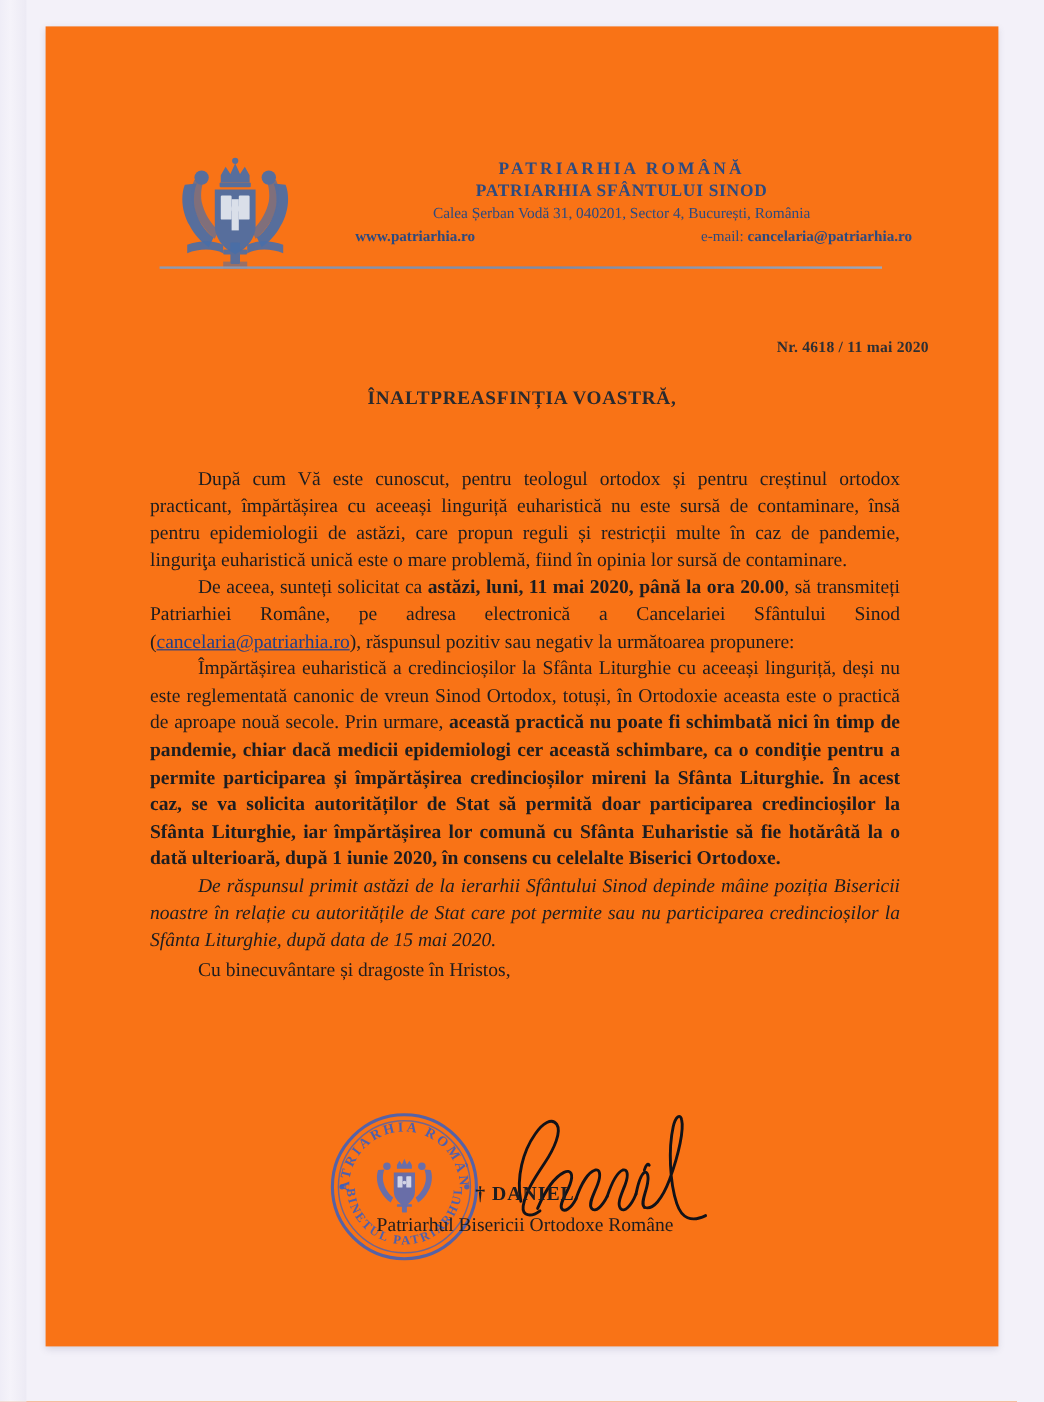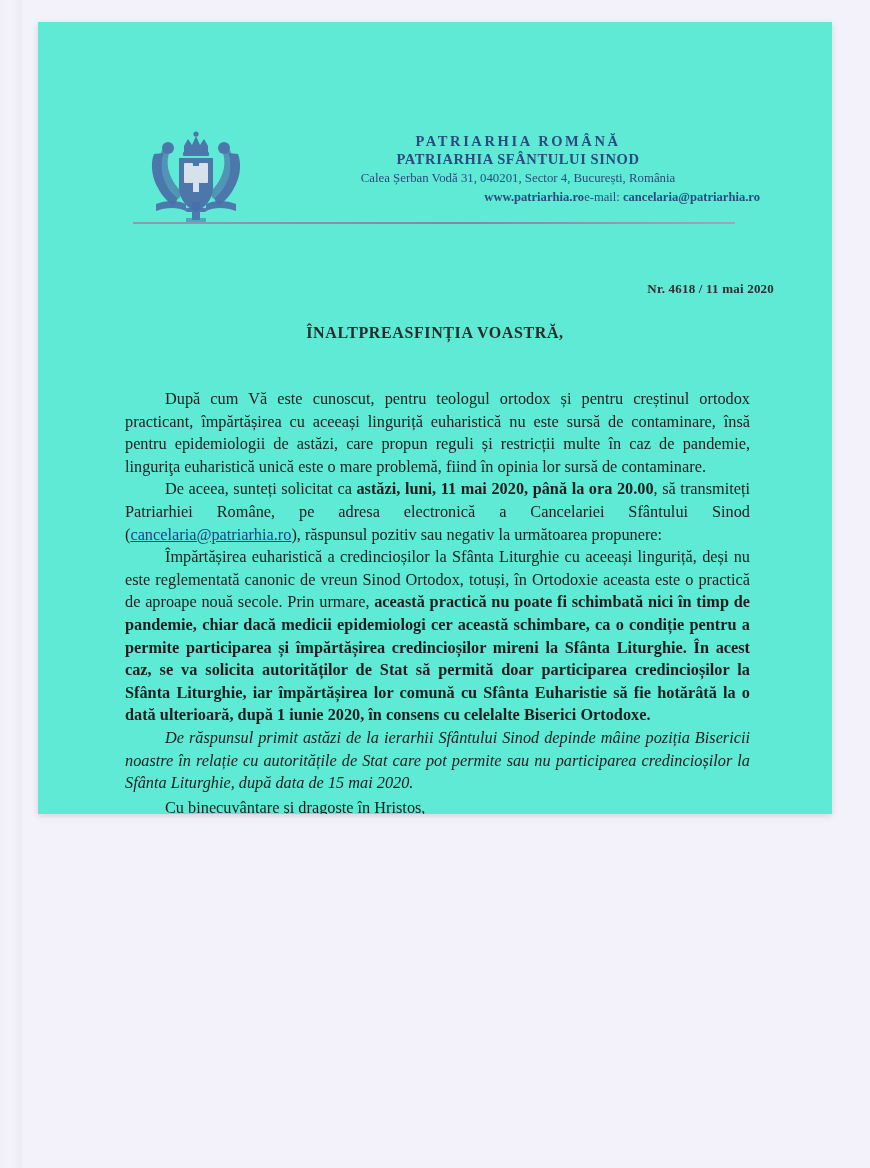--- a/index.html
+++ b/index.html
@@ -17,22 +17,22 @@
     position: absolute;
     left: 0; top: 0;
     width: 22px; height: 1168px;
     background: linear-gradient(to right, #efedf7 0%, #f5f3fa 40%, #eceaf4 100%);
   }
   .page {
     position: absolute;
     left: 38px;
     top: 22px;
     width: 794px;
-    height: 792px;
-    background: #5eead4;
+    height: 1100px;
+    background: #f97316;
     box-shadow: 0 2px 6px rgba(80,75,110,0.18);
     overflow: hidden;
   }
 
   
   .letterhead {
     position: absolute;
     left: 0; top: 0;
     width: 794px;
     height: 215px;
@@ -68,21 +68,21 @@
     white-space: nowrap;
   }
   .addr-line {
     font-size: 12.8px;
     line-height: 19px;
     color: #2c4a80;
     white-space: nowrap;
   }
   .web-row {
     display: flex;
-    justify-content: flex-end;
+    justify-content: space-between;
     padding: 0 38px 0 58px;
     font-size: 12.6px;
     font-weight: bold;
     line-height: 19px;
     color: #2c4a80;
   }
   .web-row .email-label { font-weight: normal; }
   .head-rule {
     position: absolute;
     left: 95px;

